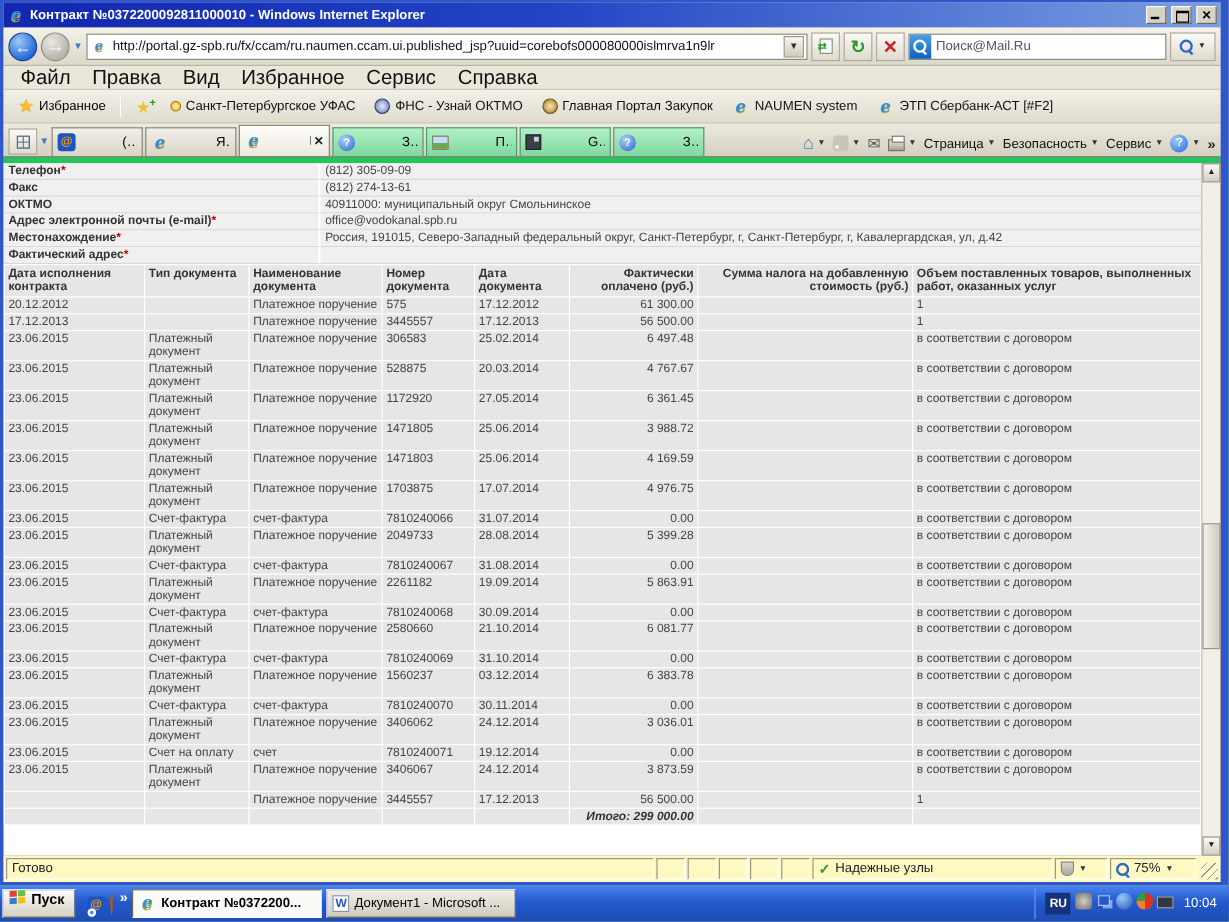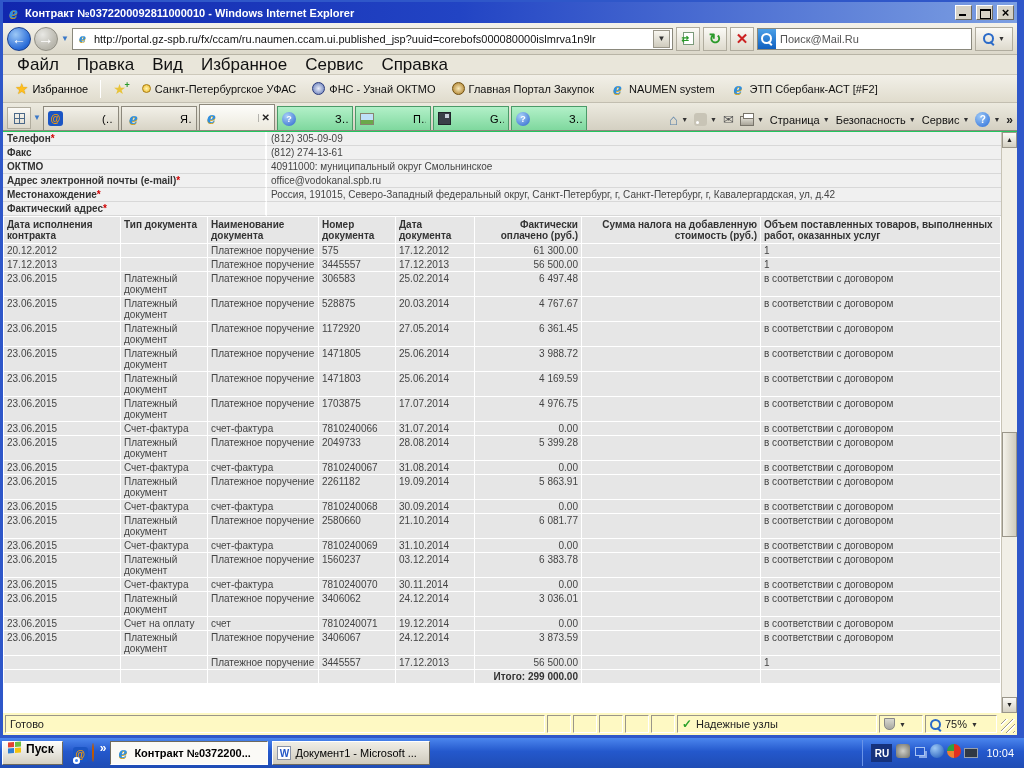--- a/index.html
+++ b/index.html
@@ -84,35 +84,35 @@
   .feed-icon { width:13px; height:13px; border-radius:3px; background:#c8c4b6; position:relative; }
   .feed-icon::after { content:""; position:absolute; left:2px; bottom:2px; width:3px; height:3px; border-radius:50%; background:#fff; }
   .mail-icon { font-size:13px; color:#555; }
   .print-icon { width:14px; height:10px; background:linear-gradient(#e8e6dc,#a8a498); border:1px solid #78746a; position:relative; margin-top:3px; }
   .print-icon::before { content:""; position:absolute; left:2px; top:-4px; width:9px; height:4px; background:#fff; border:1px solid #78746a; }
   .help-icon { width:15px; height:15px; border-radius:50%; background:radial-gradient(circle at 35% 30%,#9cc8f6,#2a6cd8); color:#fff; font-weight:bold; font-size:10px; display:inline-flex; align-items:center; justify-content:center; }
   .darr { font-size:7px; color:#333; }
   .chevron { font-size:12px; font-weight:bold; color:#222; align-self:flex-start; margin-top:1px; }
 
   
-  .content-wrap { flex:1; min-height:0; display:flex; background:#b91c1c; border-top:1px solid #22c55e; }
+  .content-wrap { flex:1; min-height:0; display:flex; background:#b91c1c; border-top:5px solid #22c55e; }
   .page { flex:1; min-width:0; overflow:hidden; background:#fff; color:#444; }
   table { border-collapse:separate; width:100%; }
   .form-table { border-spacing:0; }
   .form-table td { font-size:10px; padding:1px 4px; border-bottom:1px solid #d8d8d8; background:#f0f0f0; height:13px; vertical-align:top; }
   .form-table td.flabel { width:264px; font-weight:bold; color:#333; border-right:2px solid #fff; }
   .req-star { color:#d00000; }
   .section-hdr { background:#ccccff; color:#222; font-weight:bold; font-size:11px; text-align:center; padding:2px 0; height:17px; }
   .exec-table { border-spacing:1px; background:#fff; table-layout:fixed; }
   .exec-table th { font-size:10px; font-weight:bold; color:#333; background:#e6e6e6; text-align:left; padding:2px 3px; vertical-align:top; }
   .exec-table td { font-size:10px; color:#444; background:#e6e6e6; padding:1px 3px; vertical-align:top; overflow:hidden; }
   .exec-table th:nth-child(6), .exec-table th:nth-child(7),
   .exec-table td:nth-child(6), .exec-table td:nth-child(7) { text-align:right; }
   .exec-table td:nth-child(1), .exec-table td:nth-child(3), .exec-table td:nth-child(4), .exec-table td:nth-child(5) { white-space:nowrap; }
-  .total-row td { font-weight:bold; color:#333; text-align:right; }
+  .total-row td { font-weight:bold; color:#333; text-align:right;font-style:italic; }
 
   
   .scrollbar { flex:0 0 16px; background:#f1efe7; border-left:1px solid #c8c4b6; display:flex; flex-direction:column; position:relative; }
   .scroll-btn { height:16px; background:linear-gradient(#fbfaf6,#d4d0c2); border:1px solid #9a968a; font-size:7px; color:#222; text-align:center; line-height:14px; }
   .scroll-btn.bottom { margin-top:auto; }
   .scroll-thumb { position:absolute; left:0; right:0; top:300px; height:105px; background:linear-gradient(90deg,#f4f2ea,#cfcbbd); border:1px solid #9a968a; }
 
   
   .statusbar { height:22px; flex:0 0 22px; background:#fef9c3; display:flex; align-items:center; gap:2px; padding:2px 2px; font-size:11px; color:#222; }
   .pane { border:1px solid; border-color:#9a968a #fff #fff #9a968a; height:18px; display:flex; align-items:center; padding:0 4px; gap:4px; }

